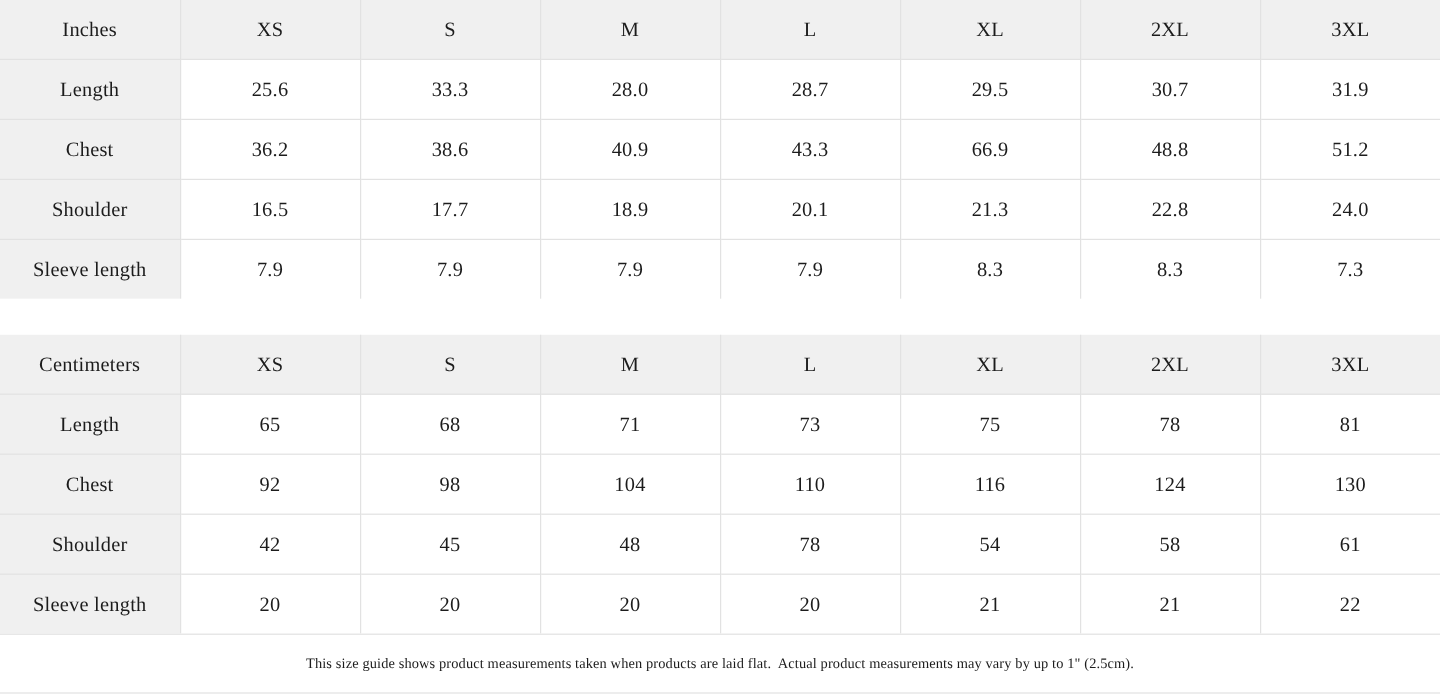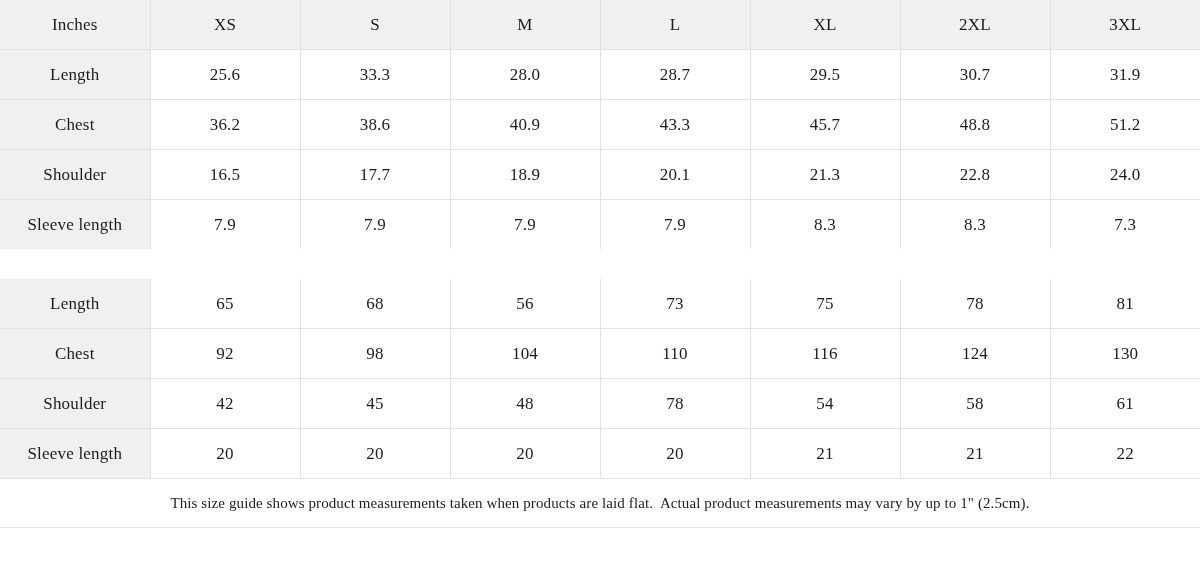--- a/index.html
+++ b/index.html
@@ -40,21 +40,21 @@
     height: 30px;
     background: #ffffff;
   }
   .footer-note {
     height: 48px;
     border-top: 1px solid var(--border-color, #e2e2e2);
     border-bottom: 1px solid var(--border-color, #e2e2e2);
     display: flex;
     align-items: center;
     justify-content: center;
-    font-size: 15px;
+    font-size: 12px;
     letter-spacing: 0.1px;
     background: #ffffff;
   }
 </style>
 </head>
 <body>
 
 <div class="page">
   <table class="size-table">
       <colgroup>
@@ -87,21 +87,21 @@
           <td>29.5</td>
           <td>30.7</td>
           <td>31.9</td>
         </tr>
         <tr>
           <td class="hdr">Chest</td>
           <td>36.2</td>
           <td>38.6</td>
           <td>40.9</td>
           <td>43.3</td>
-          <td>45.7</td>
+          <td>66.9</td>
           <td>48.8</td>
           <td>51.2</td>
         </tr>
         <tr>
           <td class="hdr">Shoulder</td>
           <td>16.5</td>
           <td>17.7</td>
           <td>18.9</td>
           <td>20.1</td>
           <td>21.3</td>
@@ -127,24 +127,34 @@
         <col style="width: 150px;">
         <col style="width: 150px;">
         <col style="width: 150px;">
         <col style="width: 150px;">
         <col style="width: 150px;">
         <col style="width: 150px;">
         <col style="width: 150px;">
       </colgroup>
       <tbody>
         <tr>
+          <td class="hdr">Centimeters</td>
+          <td class="hdr">XS</td>
+          <td class="hdr">S</td>
+          <td class="hdr">M</td>
+          <td class="hdr">L</td>
+          <td class="hdr">XL</td>
+          <td class="hdr">2XL</td>
+          <td class="hdr">3XL</td>
+        </tr>
+        <tr>
           <td class="hdr">Length</td>
           <td>65</td>
           <td>68</td>
-          <td>56</td>
+          <td>71</td>
           <td>73</td>
           <td>75</td>
           <td>78</td>
           <td>81</td>
         </tr>
         <tr>
           <td class="hdr">Chest</td>
           <td>92</td>
           <td>98</td>
           <td>104</td>

